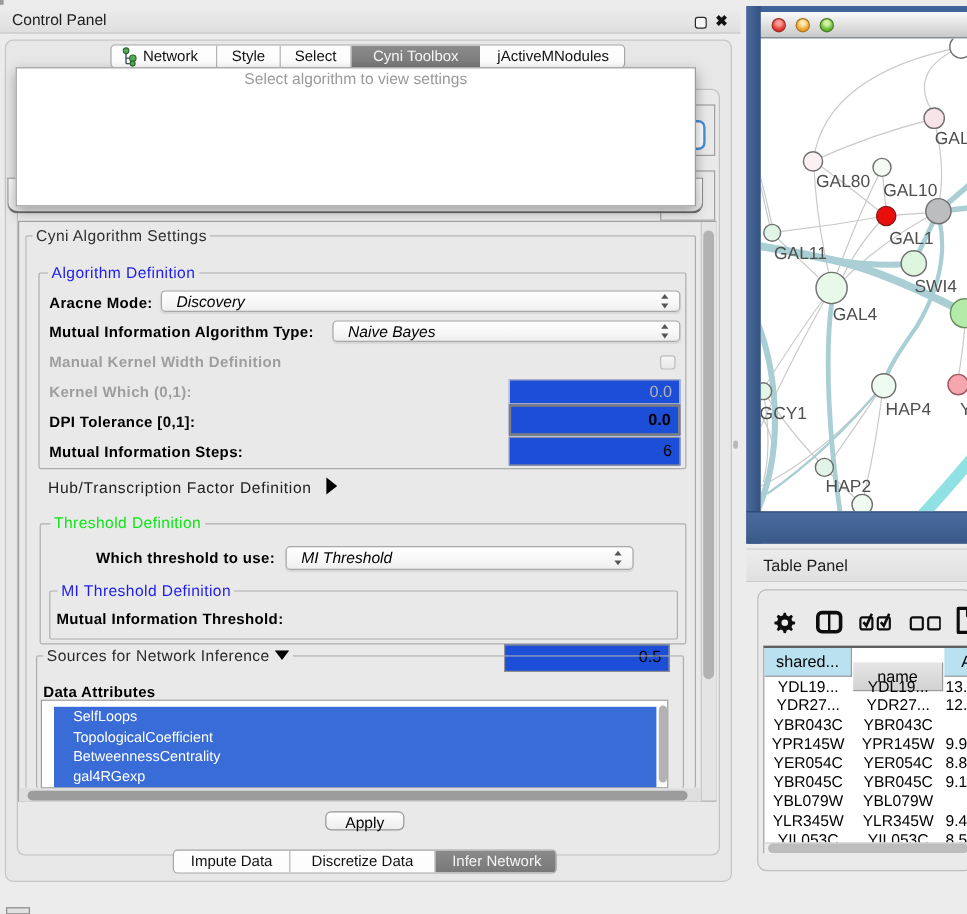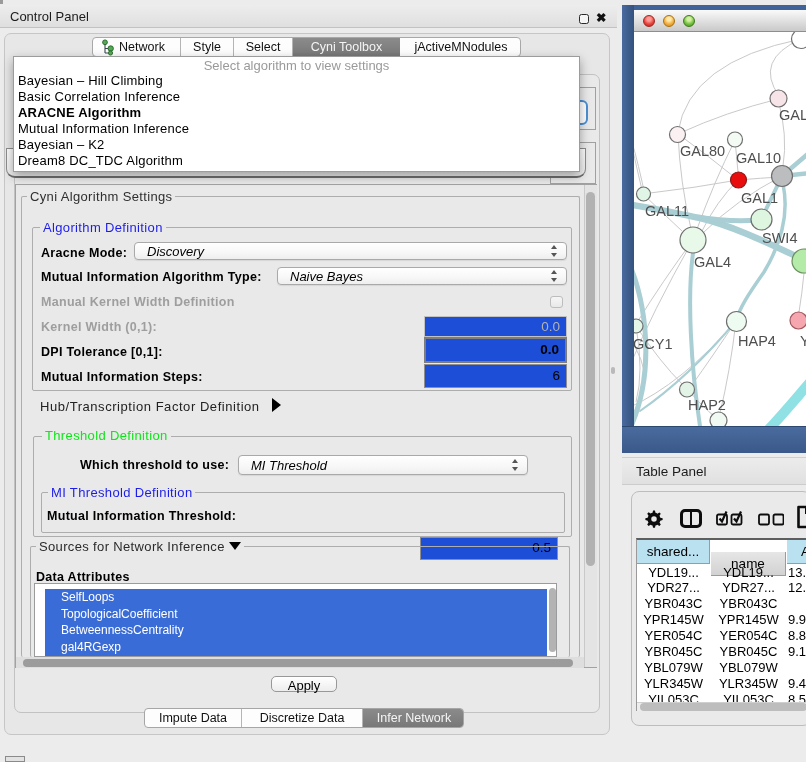--- a/index.html
+++ b/index.html
@@ -76,21 +76,21 @@
 
 <div class="lbl" style="left:41px;top:270px;">Mutual Information Algorithm Type:</div>
 <div class="combo" style="left:277px;top:267px;width:290px;height:18px;">
     <span class="ct">Naive Bayes</span>
     <span class="arr"></span>
   </div>
 
 <div class="lbl dis" style="left:41px;top:295px;">Manual Kernel Width Definition</div>
 <div class="abs" style="left:550px;top:296px;width:13px;height:12px;background:linear-gradient(#f6f6f6,#e8e8e8);border:1px solid #bdbdbd;border-radius:3px;"></div>
 
-<div class="lbl dis" style="left:41px;top:320px;">Kernel Width (0,1):</div>
+<div class="lbl dis" style="left:41px;top:320px;">Kernel Which (0,1):</div>
 <div class="field" style="left:424px;top:316px;width:143px;height:21px;border-color:#c2c2c2;color:#b2b2b2;line-height:19px;font-size:13.5px;">0.0</div>
 
 <div class="lbl" style="left:41px;top:345px;">DPI Tolerance [0,1]:</div>
 <div class="field" style="left:424px;top:337px;width:143px;height:26px;border:2px solid #7d7d7d;line-height:22px;font-size:13.5px;font-weight:bold;">0.0</div>
 
 <div class="lbl" style="left:41px;top:370px;">Mutual Information Steps:</div>
 <div class="field" style="left:424px;top:364px;width:143px;height:24px;border:1.5px solid #8f8f8f;line-height:21px;font-size:13.5px;">6</div>
 
 <div class="abs" style="left:40px;top:399px;font-size:13px;letter-spacing:0.55px;color:#222;white-space:nowrap;">Hub/Transcription Factor Definition</div>
 <div class="abs" style="left:272px;top:398px;width:0;height:0;border-top:7px solid transparent;border-bottom:7px solid transparent;border-left:9.5px solid #000;"></div>
@@ -269,21 +269,13 @@
 &nbsp;
 9.47
 8.55</div>
 
   <div class="abs" style="left:0;top:162px;width:170px;height:11px;background:#ededed;border-top:1px solid #cfcfcf;"></div>
   <div class="abs" style="left:3px;top:163.5px;width:167px;height:8px;background:#bdbdbd;border-radius:4px;"></div>
 </div>
 
 <div class="abs" id="popup" style="left:13px;top:56px;width:567px;height:116px;background:#fff;border:1px solid #9c9c9c;box-shadow:0 4px 10px rgba(0,0,0,0.35);z-index:10;">
   <div class="abs" style="left:0;top:0.5px;width:100%;text-align:center;font-size:13px;color:#9a9a9a;">Select algorithm to view settings</div>
-  <div class="abs" style="left:4px;top:15.5px;font-size:13px;color:#000;line-height:16px;white-space:nowrap;letter-spacing:0.2px;">
-    Bayesian – Hill Climbing<br>
-    Basic Correlation Inference<br>
-    <b>ARACNE Algorithm</b><br>
-    Mutual Information Inference<br>
-    Bayesian – K2<br>
-    Dream8 DC_TDC Algorithm
-  </div>
 </div>
 
 </body></html>

